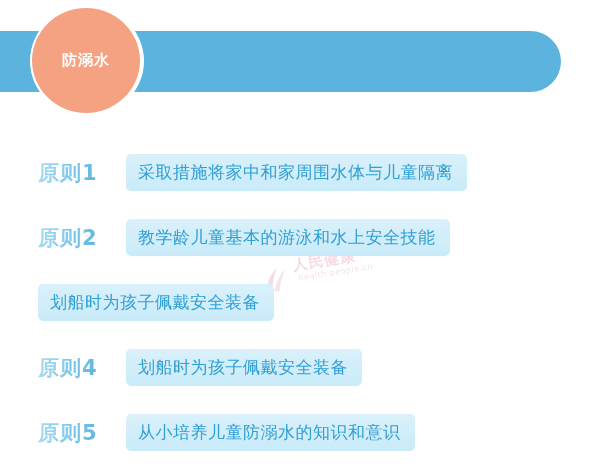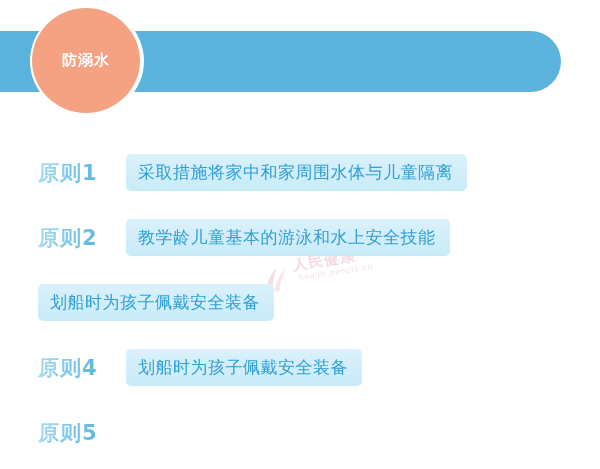--- a/index.html
+++ b/index.html
@@ -213,17 +213,18 @@
       <span class="row-pill">划船时为孩子佩戴安全装备</span>
     </div>
 
     <div class="row">
       <span class="row-label">原则4</span>
       <span class="row-pill">划船时为孩子佩戴安全装备</span>
     </div>
 
     <div class="row">
       <span class="row-label">原则5</span>
+      <span class="row-pill">从小培养儿童防溺水的知识和意识</span>
     </div>
 
   </div>
 
 </div>
 
 </body></html>

